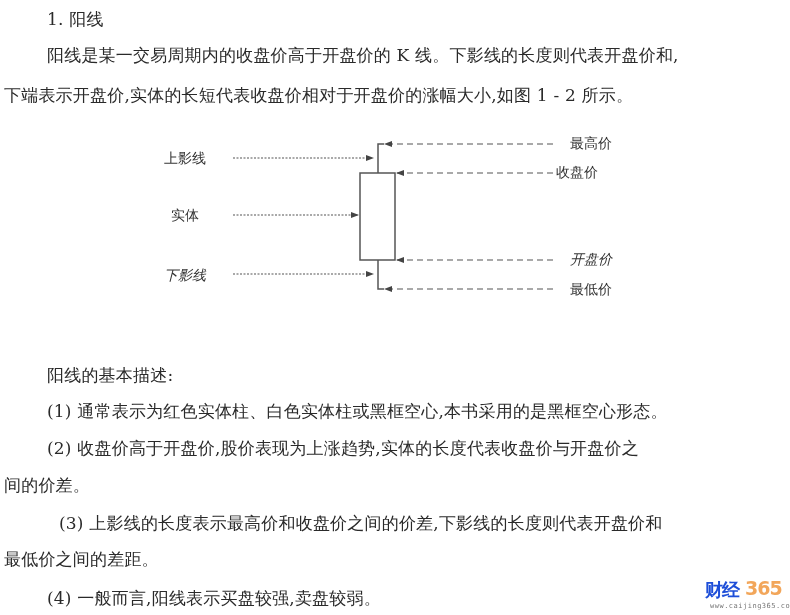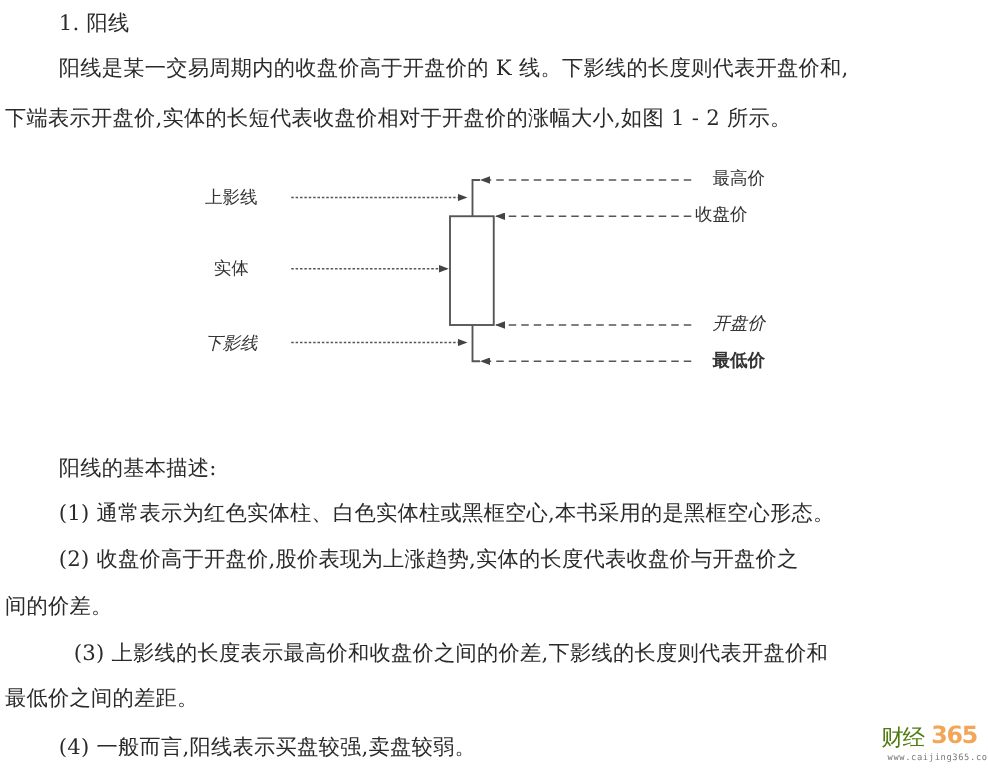--- a/index.html
+++ b/index.html
@@ -29,21 +29,21 @@
     position: absolute;
     font-family: "DejaVu Sans", "Liberation Sans", sans-serif;
     font-weight: bold;
     font-size: 12.5px;
     line-height: 16px;
     color: #333;
     white-space: nowrap;
     letter-spacing: 1px;
   }
   .watermark { position: absolute; left: 705px; top: 578px; width: 85px; height: 37px; }
-  .wm-a { position: absolute; left: 0; top: 0; font-family: "DejaVu Sans", sans-serif; font-weight: normal; font-size: 18px; color: #4d7c0f; letter-spacing: -1px; }
+  .wm-a { position: absolute; left: 0; top: 0; font-family: "DejaVu Sans", sans-serif; font-weight: bold; font-size: 18px; color: #1d4ed8; letter-spacing: -1px; }
   .wm-b { position: absolute; left: 40px; top: -1px; font-family: "DejaVu Sans", sans-serif; font-weight: bold; font-size: 19px; color: #f2a65a; letter-spacing: -1px; }
   .wm-c { position: absolute; left: 5px; top: 24px; font-family: "DejaVu Sans Mono", monospace; font-size: 7px; color: #777; letter-spacing: 0.5px; }
 </style>
 </head>
 <body>
 
 <div class="line" style="left:47px; top:8px;">1. 阳线</div>
 <div class="line" style="left:47px; top:44px;">阳线是某一交易周期内的收盘价高于开盘价的 K 线。下影线的长度则代表开盘价和,</div>
 <div class="line" style="left:4px; top:84px;">下端表示开盘价,实体的长短代表收盘价相对于开盘价的涨幅大小,如图 1 - 2 所示。</div>
 
@@ -71,21 +71,21 @@
     <line x1="553" y1="289" x2="385" y2="289" stroke="#555" stroke-width="1.2" stroke-dasharray="6,4" marker-end="url(#arr)"></line>
   </svg>
 
   <div class="dlabel" style="left:164px; top:149px;text-align:center;">上影线</div>
   <div class="dlabel" style="left:171px; top:206px;">实体</div>
   <div class="dlabel" style="left:164px; top:266px;font-style:italic;">下影线</div>
 
   <div class="dlabel" style="left:570px; top:134px;">最高价</div>
   <div class="dlabel" style="left:556px; top:163px;">收盘价</div>
   <div class="dlabel" style="left:570px; top:250px;font-style:italic;">开盘价</div>
-  <div class="dlabel" style="left:570px; top:280px;font-weight:bold;">最低价</div>
+  <div class="dlabel" style="left:570px; top:280px;">最低价</div>
 
 </div>
 
 <div class="line" style="left:47px; top:364px;">阳线的基本描述:</div>
 <div class="line" style="left:47px; top:400px;">(1) 通常表示为红色实体柱、白色实体柱或黑框空心,本书采用的是黑框空心形态。</div>
 <div class="line" style="left:47px; top:437px;">(2) 收盘价高于开盘价,股价表现为上涨趋势,实体的长度代表收盘价与开盘价之</div>
 <div class="line" style="left:4px; top:474px;">间的价差。</div>
 <div class="line" style="left:59px; top:512px;">(3) 上影线的长度表示最高价和收盘价之间的价差,下影线的长度则代表开盘价和</div>
 <div class="line" style="left:4px; top:548px;">最低价之间的差距。</div>
 <div class="line" style="left:47px; top:587px;">(4) 一般而言,阳线表示买盘较强,卖盘较弱。</div>

